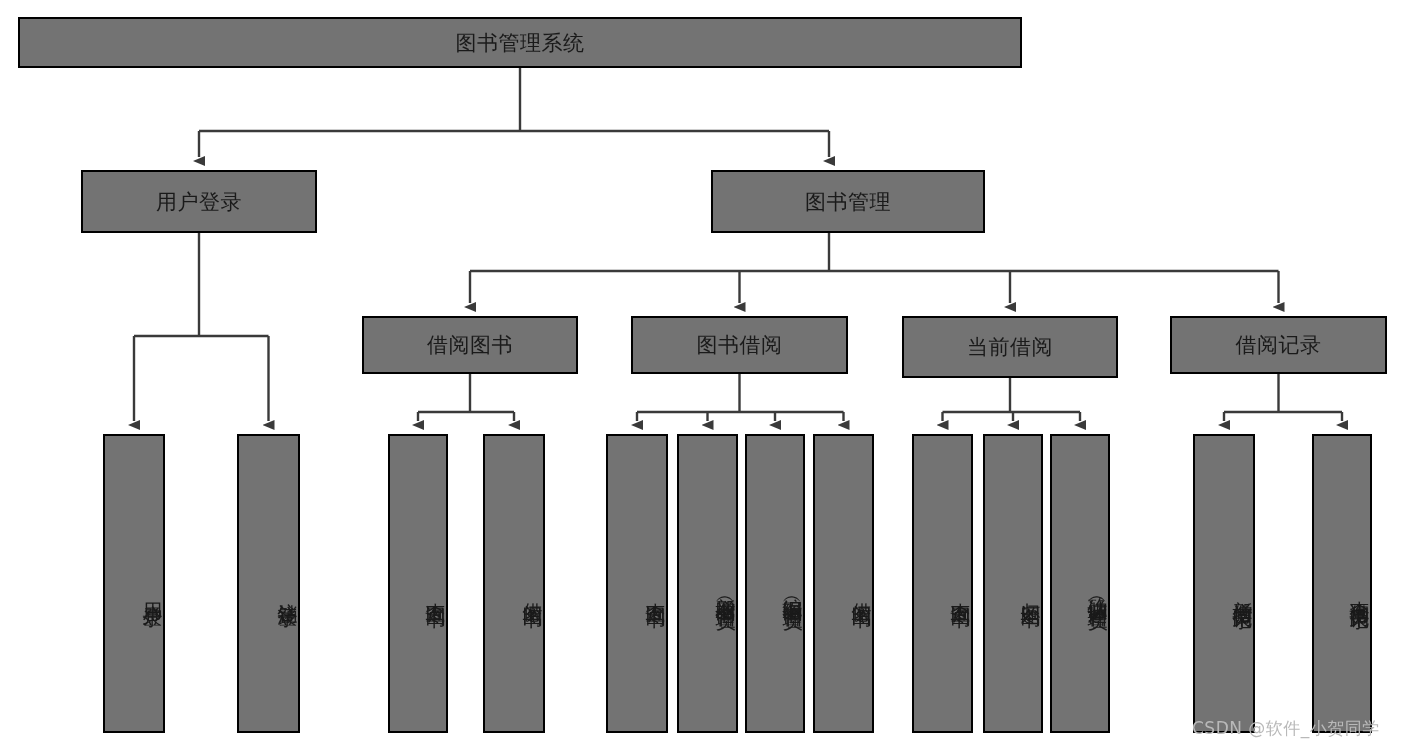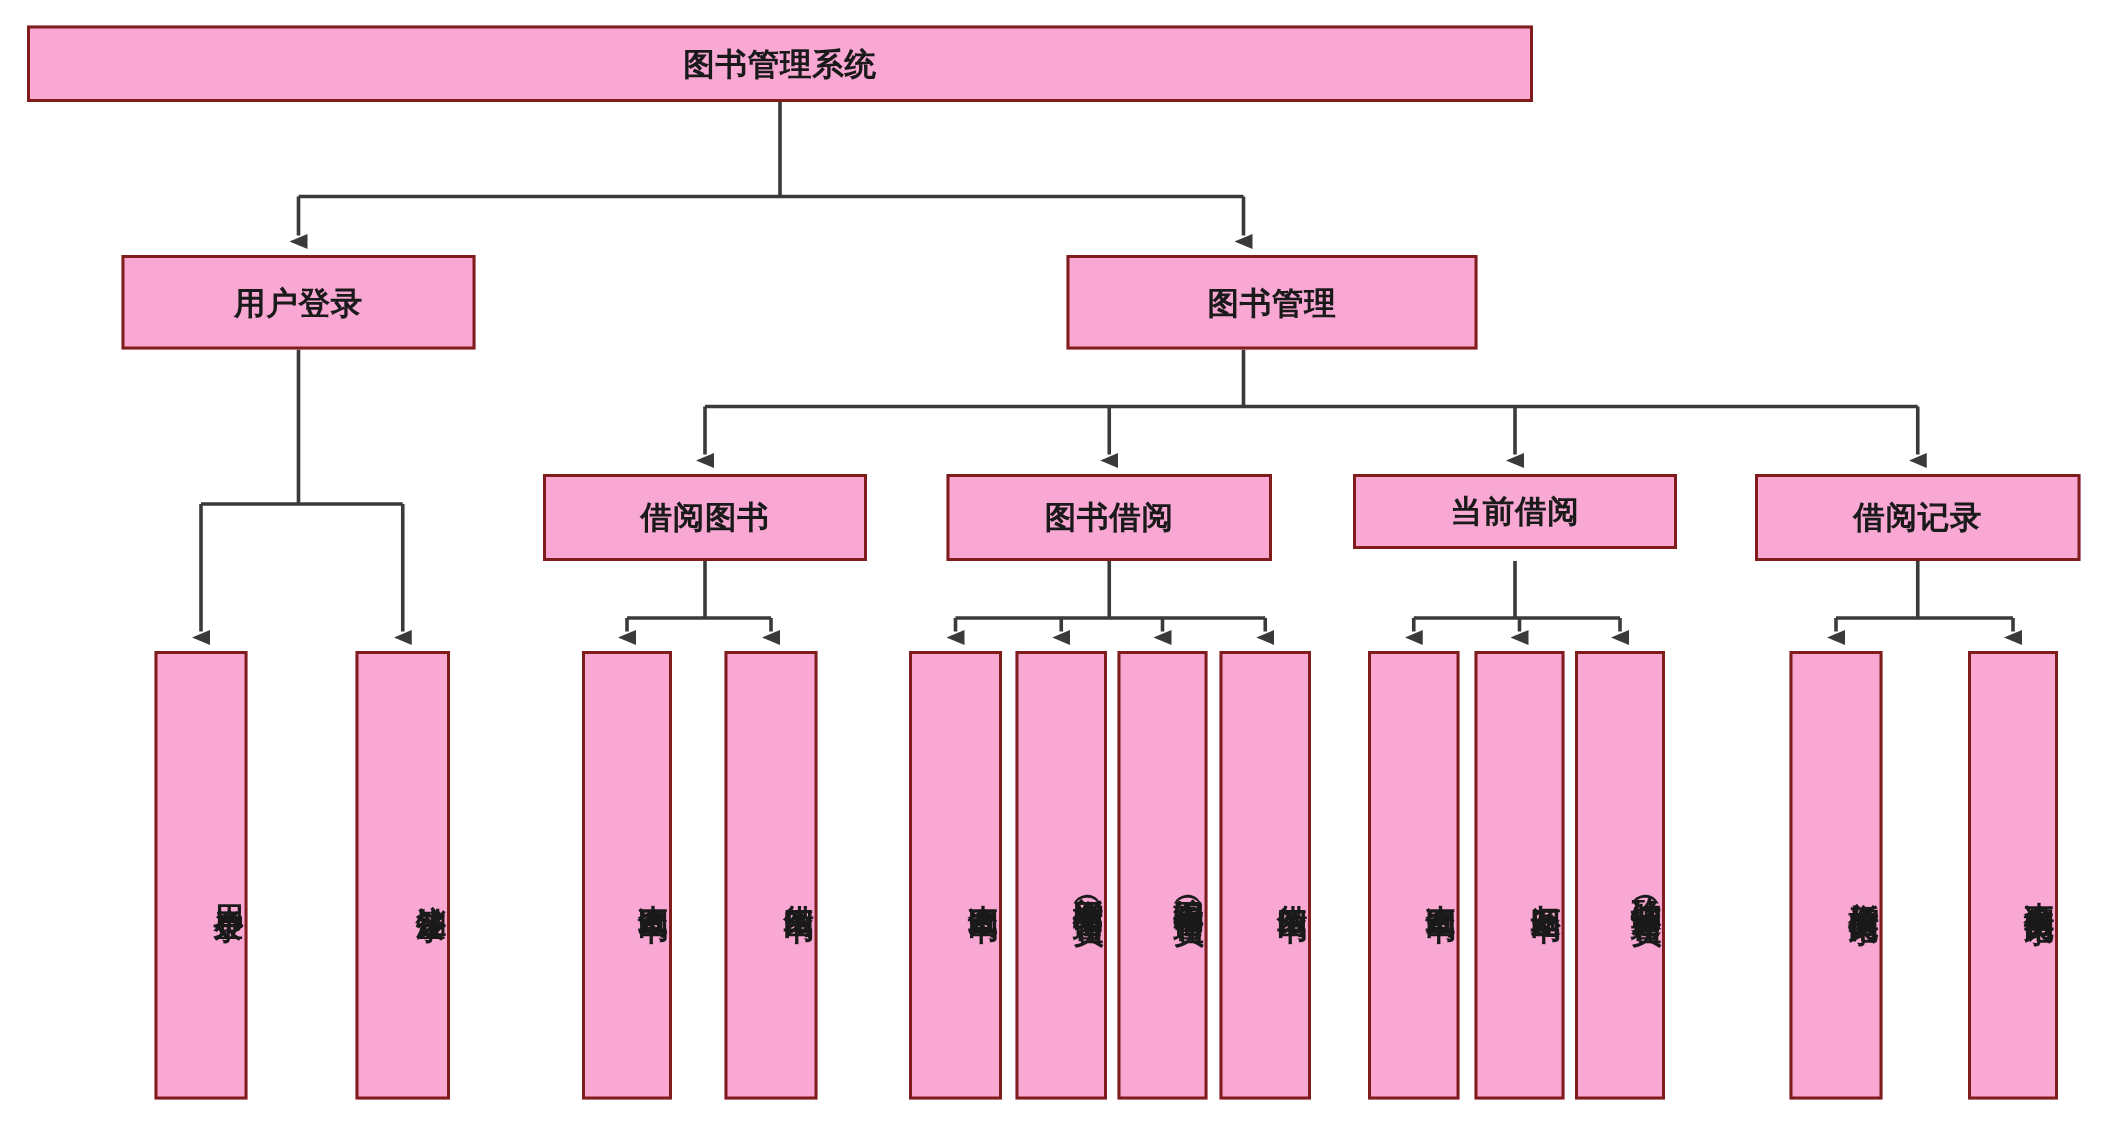--- a/index.html
+++ b/index.html
@@ -20,27 +20,26 @@
   #wires {
     position: absolute;
     left: 0;
     top: 0;
     width: 1405px;
     height: 747px;
   }
   .node {
     position: absolute;
     box-sizing: border-box;
-    background: #f9a8d4;
-    border: 2px solid #7f1d1d;
+    background: #737373;
+    border: 2px solid #000000;
     display: flex;
     align-items: center;
     justify-content: center;
     color: #1a1a1a;
-    font-weight: bold;
   }
   .node.horiz {
     font-size: 21px;
     letter-spacing: 0.5px;
   }
   .node.vert {
     writing-mode: vertical-rl;
     text-orientation: upright;
     font-size: 20px;
     letter-spacing: 2px;
@@ -121,21 +120,21 @@
       </div>
       <div class="node horiz" style="left: 711px; top: 170px; width: 274px; height: 63px;">
         <span class="label">图书管理</span>
       </div>
       <div class="node horiz" style="left: 362px; top: 316px; width: 216px; height: 58px;">
         <span class="label">借阅图书</span>
       </div>
       <div class="node horiz" style="left: 631px; top: 316px; width: 217px; height: 58px;">
         <span class="label">图书借阅</span>
       </div>
-      <div class="node horiz" style="left: 902px; top: 316px; width: 216px; height: 50px;">
+      <div class="node horiz" style="left: 902px; top: 316px; width: 216px; height: 62px;">
         <span class="label">当前借阅</span>
       </div>
       <div class="node horiz" style="left: 1170px; top: 316px; width: 217px; height: 58px;">
         <span class="label">借阅记录</span>
       </div>
       <div class="node vert" style="left: 103px; top: 434px; width: 62px; height: 299px;">
         <span class="label">用户登录</span>
       </div>
       <div class="node vert" style="left: 237px; top: 434px; width: 63px; height: 299px;">
         <span class="label">注销登录</span>
@@ -168,14 +167,15 @@
         <span class="label">确认归还（管理员）</span>
       </div>
       <div class="node vert" style="left: 1193px; top: 434px; width: 62px; height: 299px;">
         <span class="label">新增借阅记录</span>
       </div>
       <div class="node vert" style="left: 1312px; top: 434px; width: 60px; height: 299px;">
         <span class="label">查询借阅记录</span>
       </div>
     </div>
 
+  <div class="watermark" style="left: 1192px; top: 717px;">CSDN @软件_小贺同学</div>
 
 </div>
 
 </body></html>

